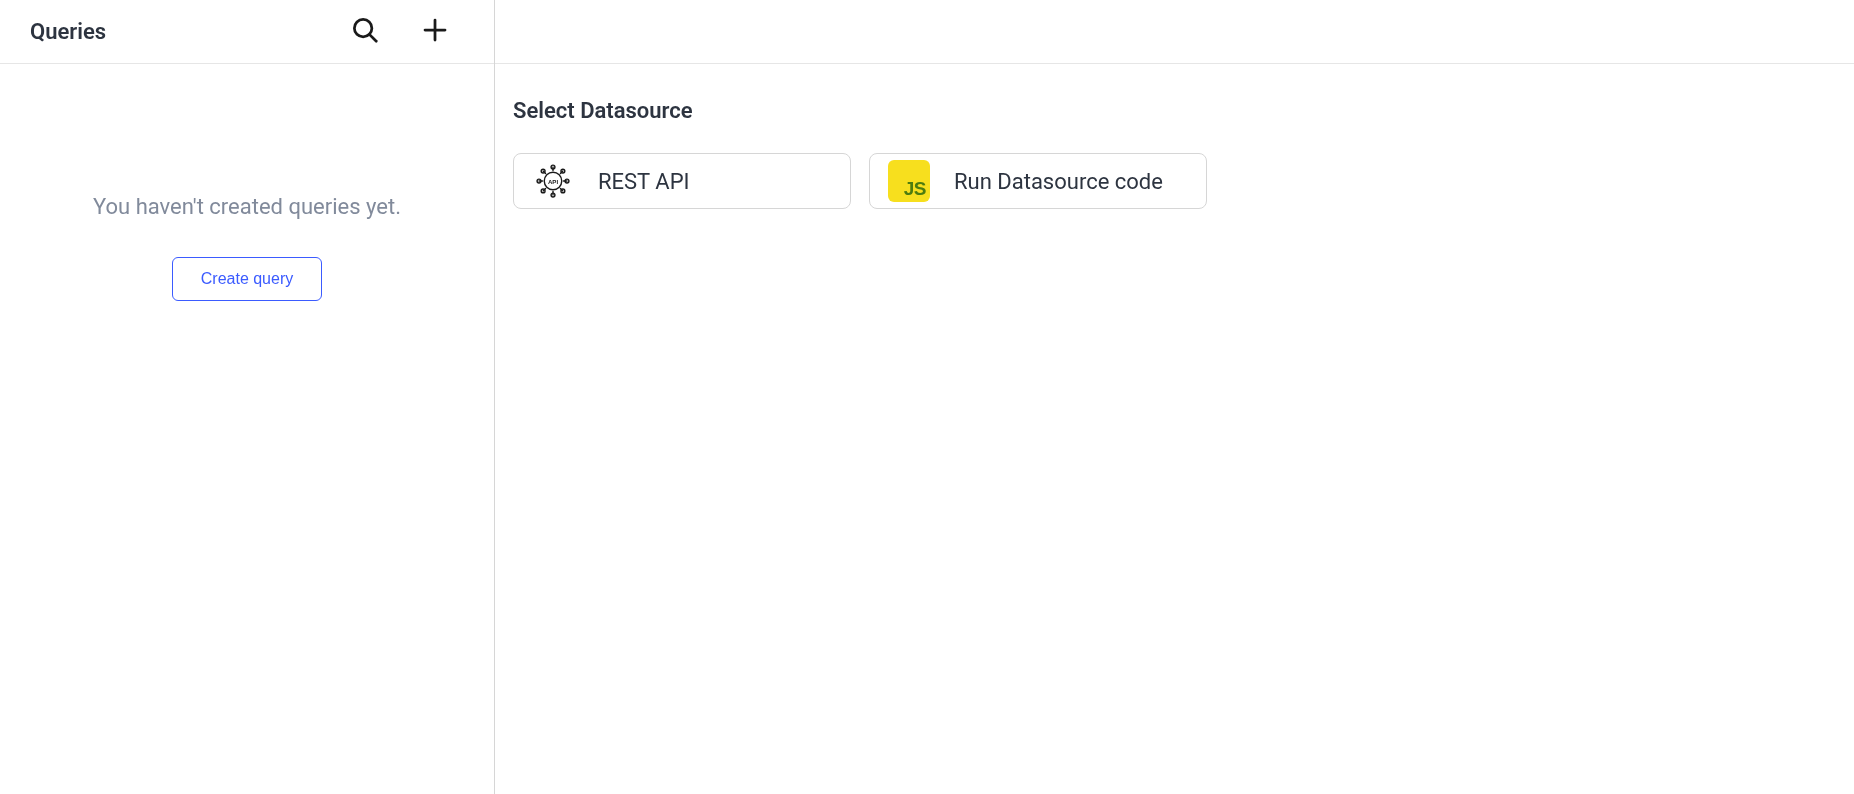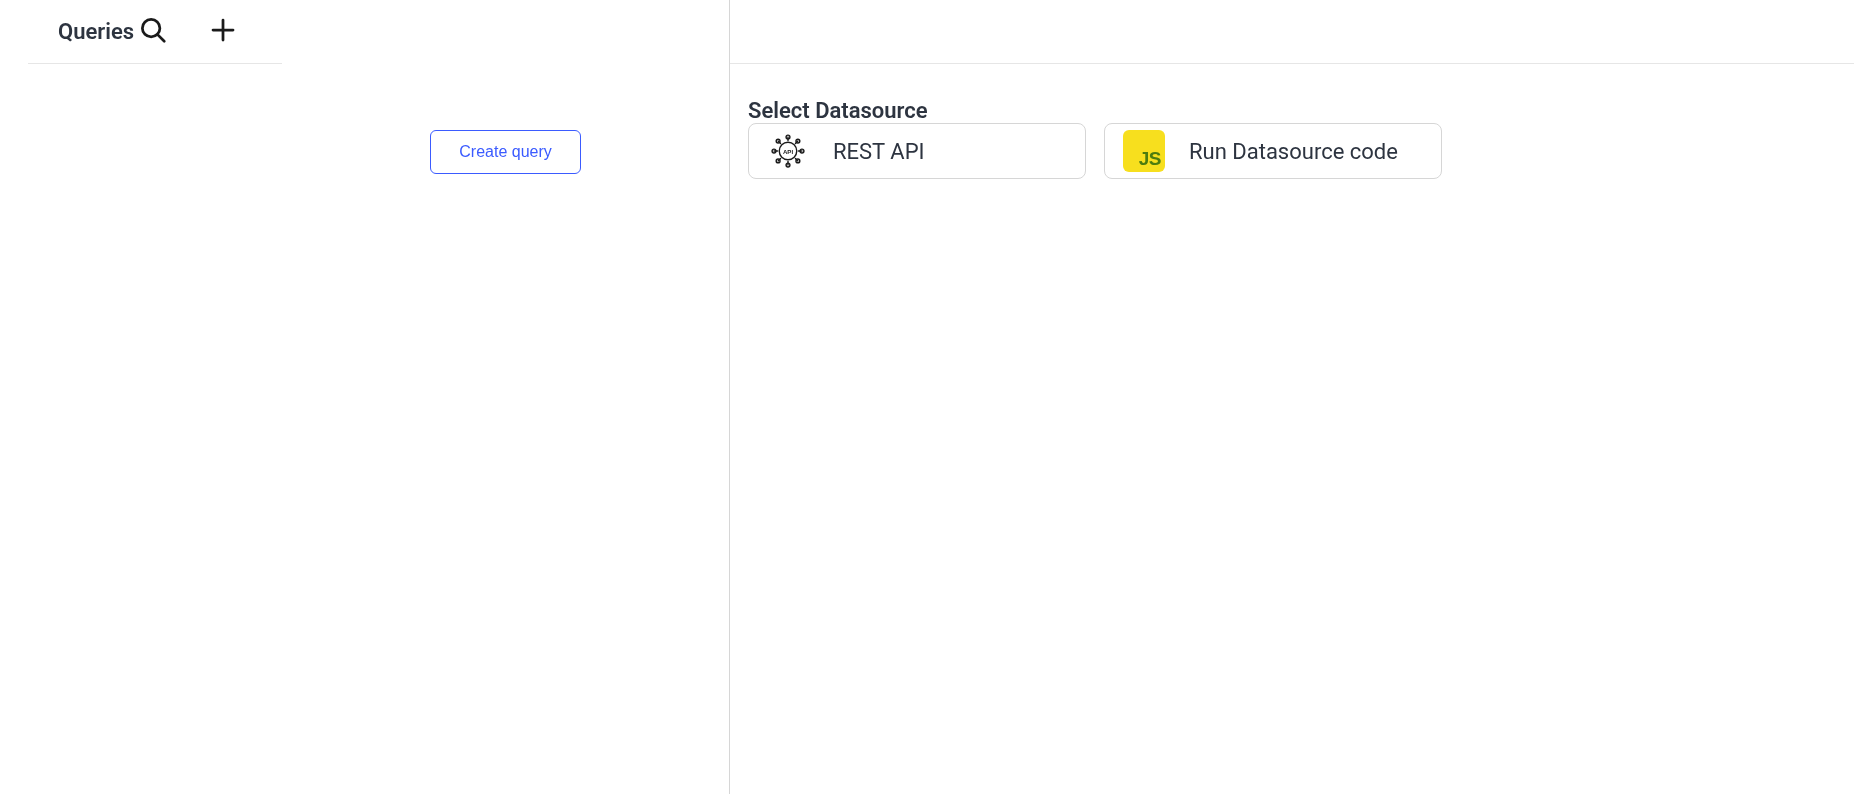--- a/index.html
+++ b/index.html
@@ -13,24 +13,24 @@
       width: 1854px;
       height: 794px;
       overflow: hidden;
     }
     .container {
       display: flex;
       width: 100%;
       height: 100%;
     }
     .sidebar {
-      width: 702px;
+      width: 495px;
       border-right: 1px solid #d6d6d6;
       display: flex;
-      margin-left: 28px;
+      flex-direction: column;
     }
     .sidebar-header {
       height: 64px;
       display: flex;
       align-items: center;
       justify-content: space-between;
       padding: 0 20px 0 30px;
       border-bottom: 1px solid #e6e6e6;
     }
     .sidebar-title {
@@ -85,20 +85,21 @@
       height: 64px;
       border-bottom: 1px solid #e6e6e6;
     }
     .main-body {
       padding: 34px 18px;
     }
     .main-title {
       font-size: 22px;
       font-weight: 600;
       color: #2d3440;
+      margin-bottom: 30px;
     }
     .datasource-grid {
       display: flex;
       gap: 18px;
     }
     .datasource-card {
       width: 338px;
       height: 56px;
       border: 1px solid #d6d6d6;
       border-radius: 8px;
@@ -158,20 +159,21 @@
           <span>
             <svg width="30" height="30" viewBox="0 0 24 24" fill="none" stroke="currentColor" stroke-width="2.2" stroke-linecap="round" stroke-linejoin="round">
               <line x1="12" y1="4" x2="12" y2="20"></line>
               <line x1="4" y1="12" x2="20" y2="12"></line>
             </svg>
           </span>
         </button>
       </div>
     </div>
     <div class="sidebar-body">
+      <div class="empty-text">You haven't created queries yet.</div>
       <button class="create-btn">Create query</button>
     </div>
   </aside>
 
   <main class="main">
     <div class="main-header-spacer"></div>
     <div class="main-body">
       <h2 class="main-title">Select Datasource</h2>
       <div class="datasource-grid">
 

